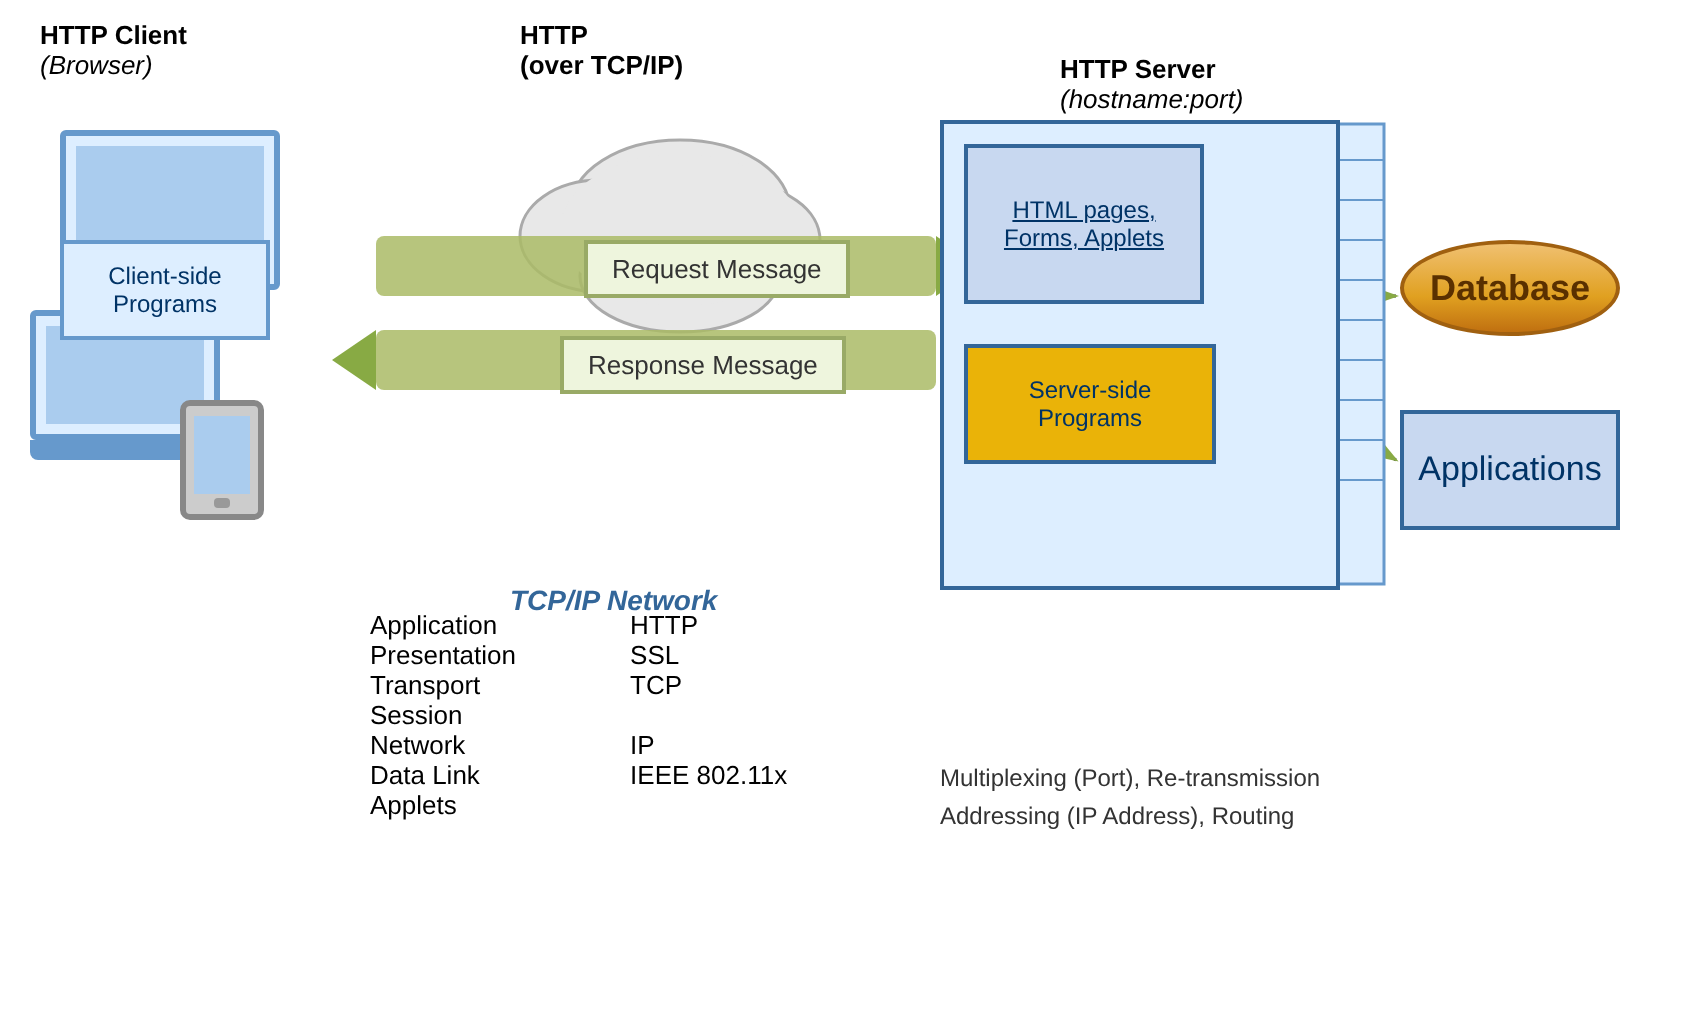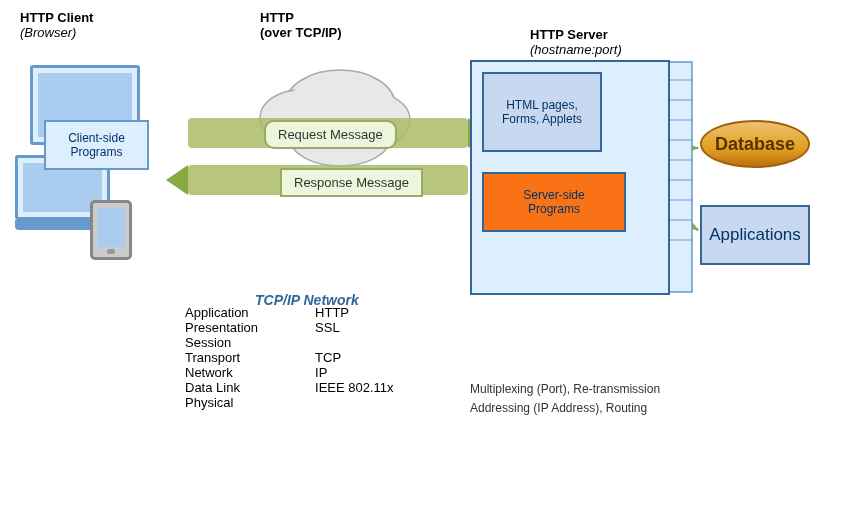--- a/index.html
+++ b/index.html
@@ -100,21 +100,21 @@
       position: absolute;
       top: 155px; left: 0px;
       width: 100px; height: 10px;
       background: #6699cc;
       border-radius: 0 0 4px 4px;
     }
 
     
     .client-programs-box {
       position: absolute;
-      top: 120px; left: 44px;
+      top: 120px; left: 30px;
       width: 105px; height: 50px;
       border: 2px solid #6699cc;
       background: #ddeeff;
       display: flex;
       align-items: center;
       justify-content: center;
       text-align: center;
       font-size: 12px;
       color: #003366;
     }
@@ -147,21 +147,21 @@
     .msg-box {
       position: absolute;
       border: 2px solid #99aa66;
       background: #eef5dd;
       padding: 5px 12px;
       font-size: 13px;
       color: #333;
       white-space: nowrap;
     }
     .msg-request {
-      top: 120px; left: 264px; border-radius: 10px;
+      top: 120px; left: 292px;
     }
     .msg-response {
       top: 168px; left: 280px;
     }
 
     
     .tcpip-label {
       position: absolute;
       top: 292px; left: 255px;
       font-size: 14px;
@@ -184,28 +184,29 @@
       top: 10px; left: 10px;
       width: 120px; height: 80px;
       border: 2px solid #336699;
       background: #c8d8f0;
       display: flex;
       align-items: center;
       justify-content: center;
       text-align: center;
       font-size: 12px;
       color: #003366;
+      text-decoration: underline;
     }
 
     .server-box-programs {
       position: absolute;
       top: 110px; left: 10px;
-      width: 144px; height: 60px;
+      width: 126px; height: 60px;
       border: 2px solid #336699;
-      background: #f97316;
+      background: #eab308;
       display: flex;
       align-items: center;
       justify-content: center;
       text-align: center;
       font-size: 12px;
       color: #003366;
     }
 
     
     .database-box {
@@ -383,37 +384,37 @@
       <tbody>
         <tr>
           <td class="osi-left">Application</td>
           <td class="osi-right">HTTP</td>
         </tr>
         <tr>
           <td class="osi-left">Presentation</td>
           <td class="osi-right normal">SSL</td>
         </tr>
         <tr>
+          <td class="osi-left">Transport</td>
+          <td class="osi-right">TCP</td>
+        </tr>
+        <tr>
           <td class="osi-left">Session</td>
           <td class="osi-right normal"></td>
         </tr>
         <tr>
-          <td class="osi-left">Transport</td>
-          <td class="osi-right">TCP</td>
-        </tr>
-        <tr>
           <td class="osi-left">Network</td>
           <td class="osi-right">IP</td>
         </tr>
         <tr>
           <td class="osi-left">Data Link</td>
           <td class="osi-right normal">IEEE 802.11x</td>
         </tr>
         <tr>
-          <td class="osi-left">Physical</td>
+          <td class="osi-left">Applets</td>
           <td class="osi-right normal"></td>
         </tr>
       </tbody>
     </table>
   </div>
 
   <div class="proto-desc">
     <div>Multiplexing (Port), Re-transmission</div>
     <div>Addressing (IP Address),  Routing</div>
   </div>

